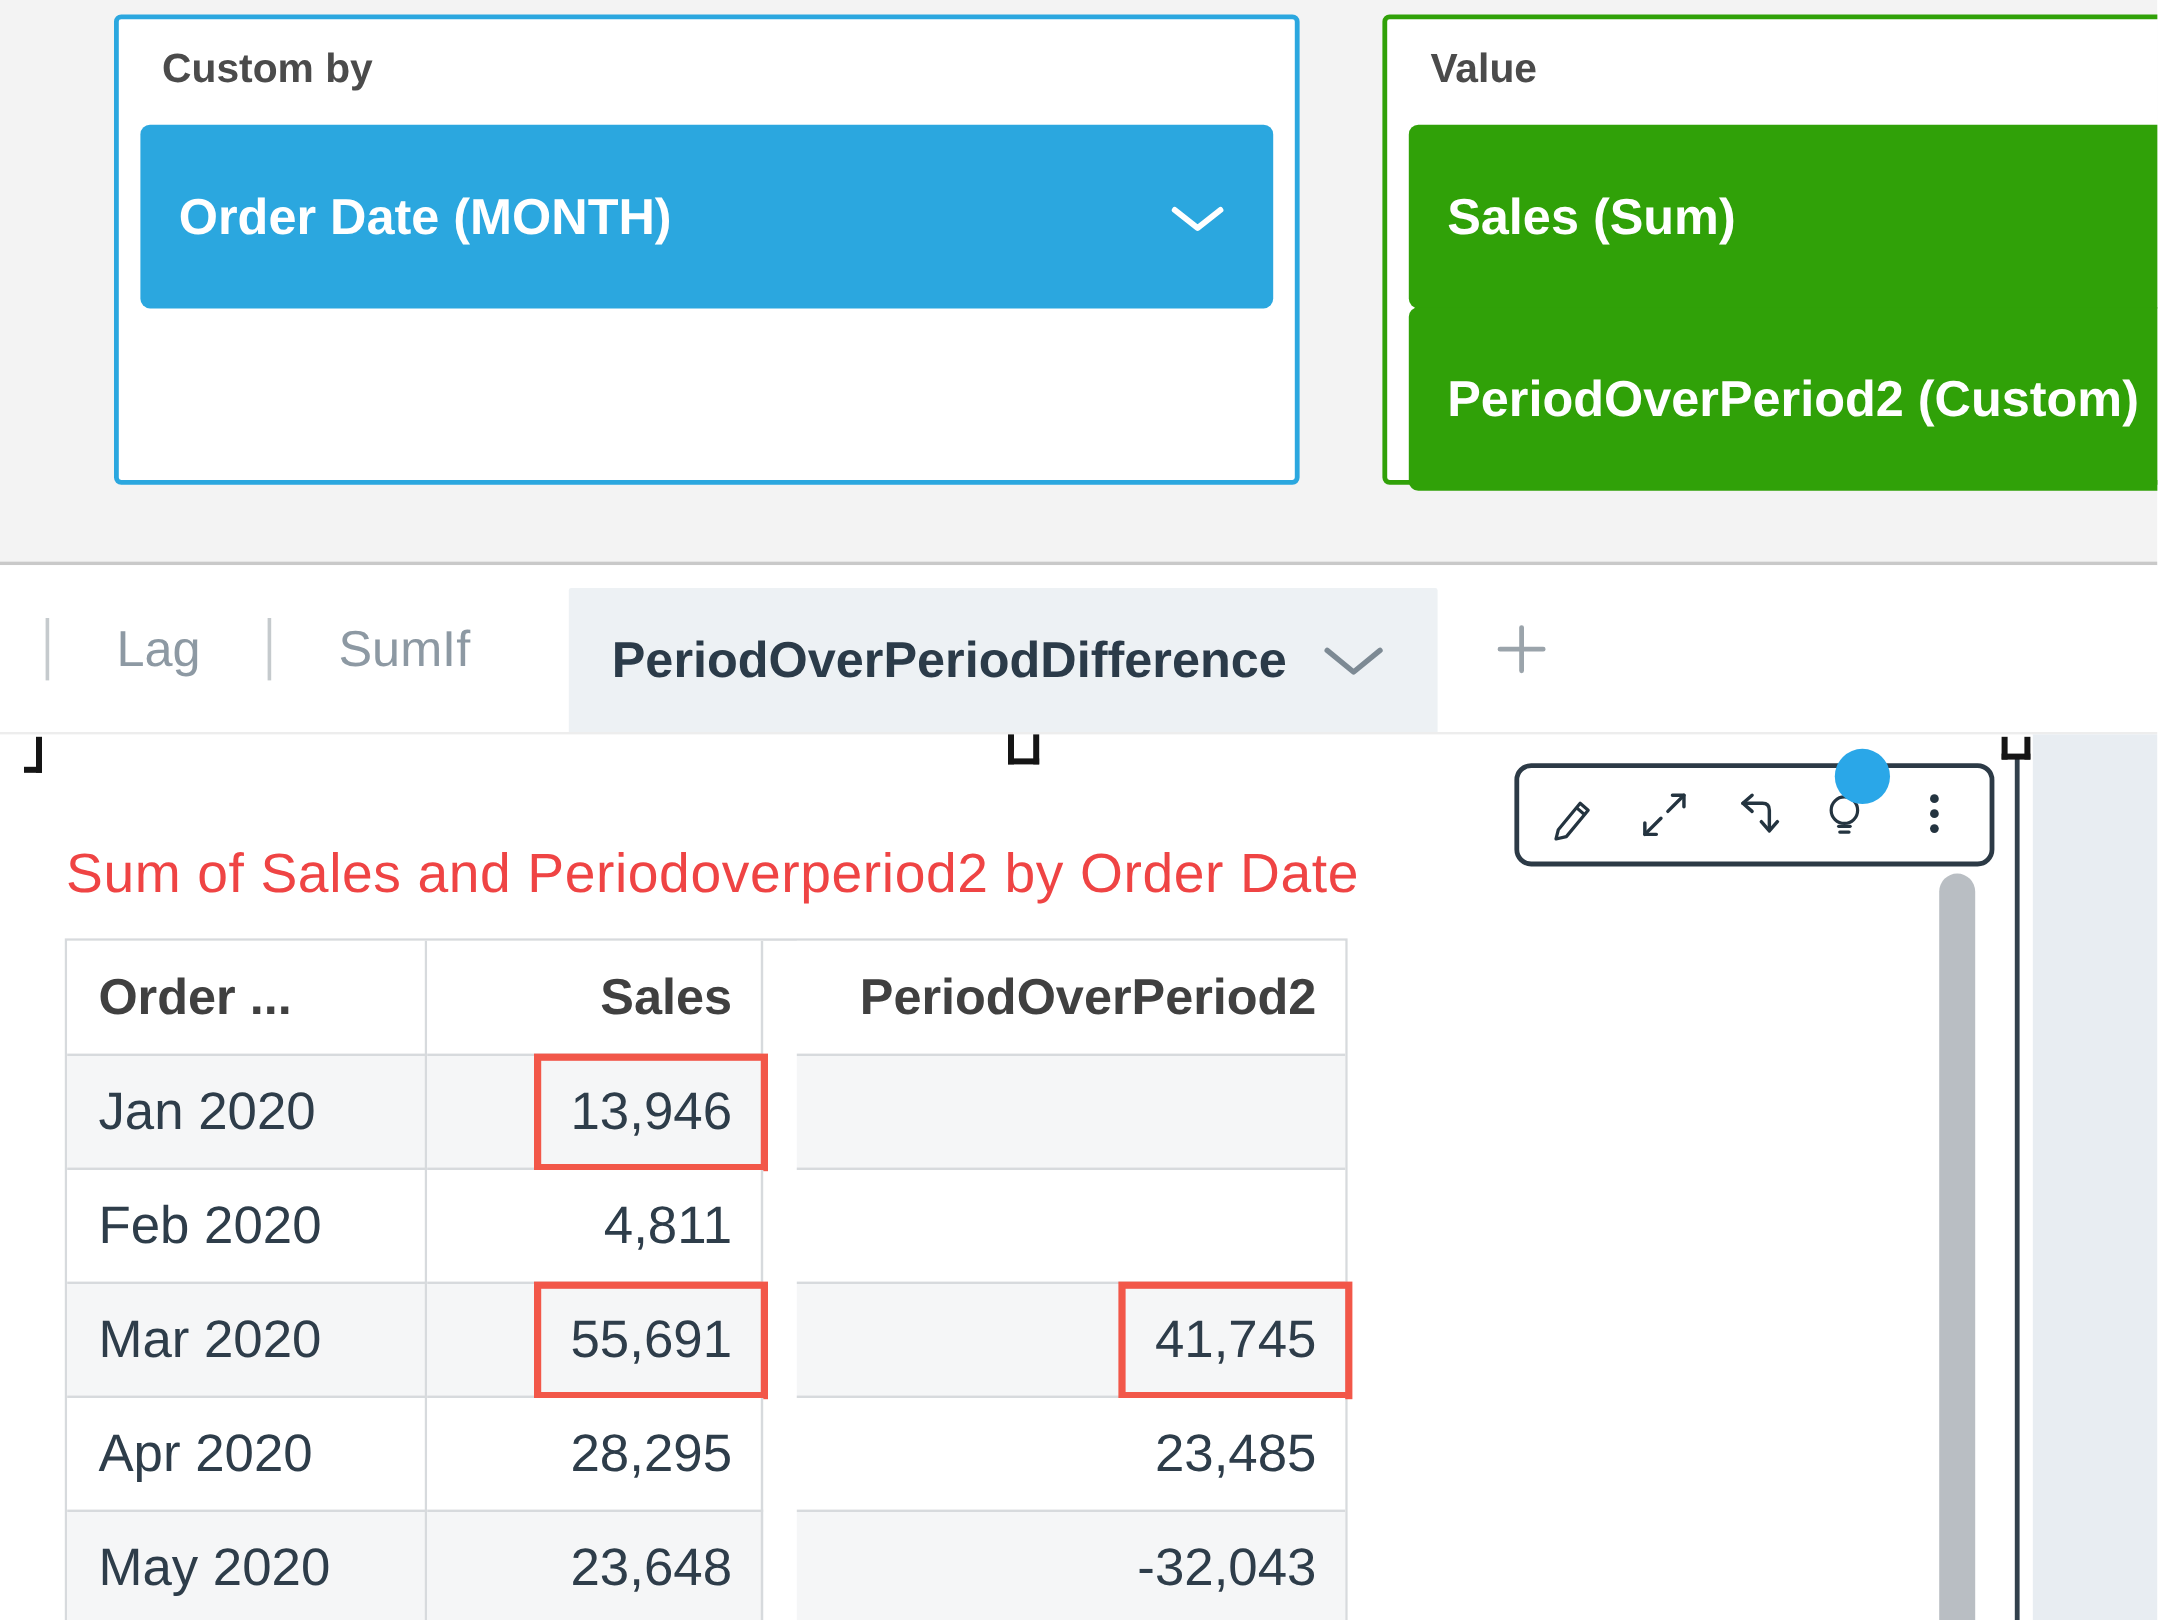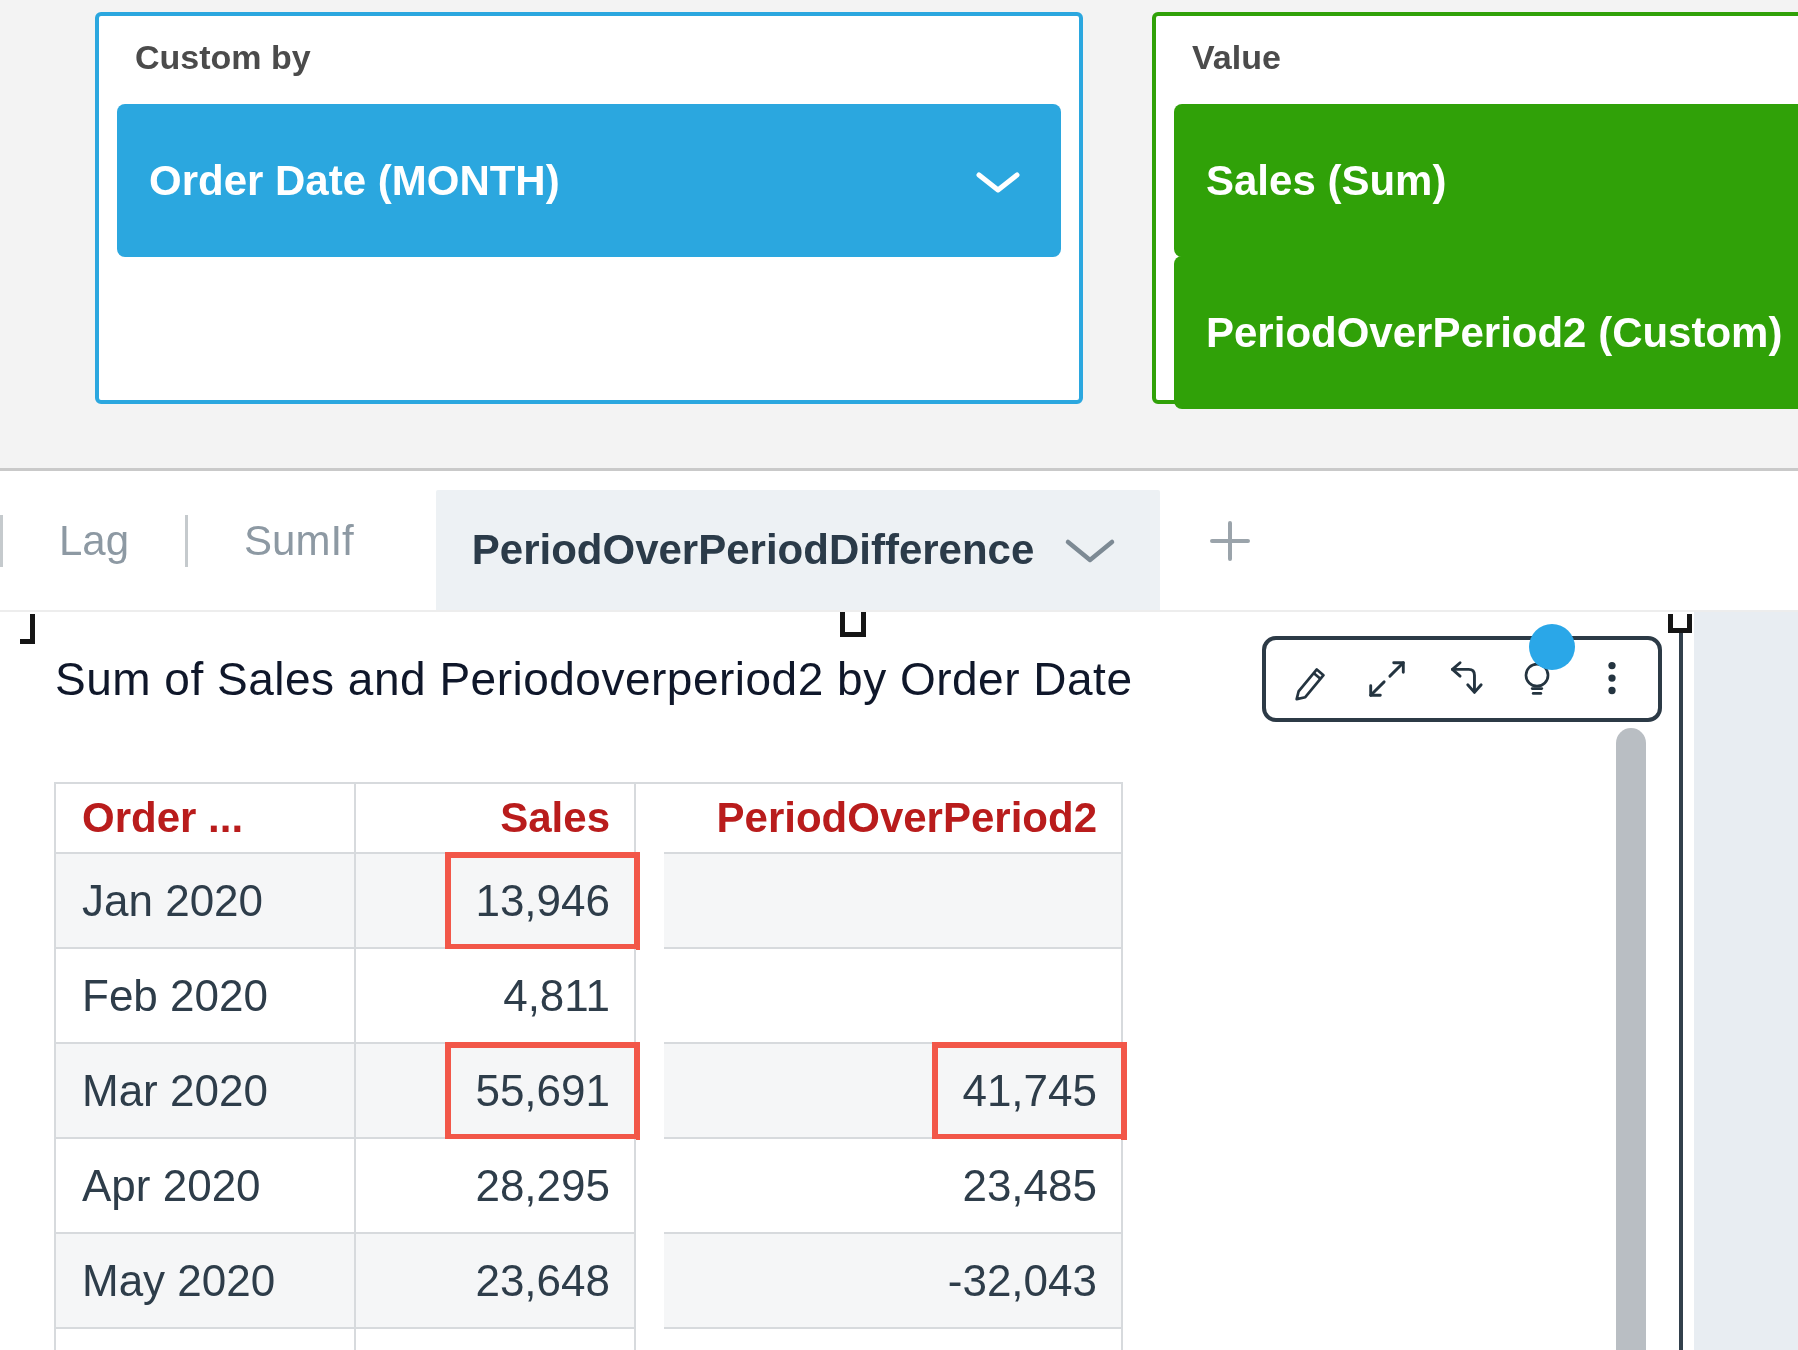--- a/index.html
+++ b/index.html
@@ -17,55 +17,55 @@
           color:#fff; font-size:42px; font-weight:bold; padding-left:32px; cursor:pointer; }
   .pill.blue  { background:#2ba7df; top:88px; }
   .pill.green { background:#30a108; right:-24px; }
   .pill .chev { position:absolute; right:40px; top:50%; transform:translateY(-50%); }
 
   
   .hdivider { position:absolute; left:0; top:468px; width:100%; height:3px; background:#c9c9c9; }
 
   
   .tabbar { position:absolute; left:0; top:471px; width:100%; height:141px; background:#fff;
-            border-bottom:2px solid #ededed; display:flex; align-items:center; }
+            border-bottom:2px solid #ededed; display:flex; align-items:center; padding-left:38px; }
   .tab-sep { width:3px; height:52px; background:#c5cacd; flex:0 0 auto; }
   .tab { background:none; border:none; font-family:inherit; font-size:42px; color:#8d99a3;
          margin:0 56px; cursor:pointer; flex:0 0 auto; }
   .tab.active { display:flex; align-items:center; gap:30px; height:120px; align-self:flex-end;
                 background:#edf1f4; color:#2b3b49; font-weight:bold; margin:0 0 0 26px;
                 padding:0 44px 0 36px; border-radius:2px 2px 0 0; }
   .add-tab { background:none; border:none; margin-left:44px; cursor:pointer; flex:0 0 auto; line-height:0; }
 
   
   .right-strip { position:absolute; left:1694px; top:612px; right:0; bottom:0; background:#e8edf2; }
   .sel-line { position:absolute; left:1679px; top:632px; width:4px; bottom:0; background:#32404c; }
   .handle { position:absolute; }
   .handle.left   { left:20px;  top:614px; width:15px; height:30px; border-right:5px solid #151515; border-bottom:5px solid #151515; cursor:nwse-resize; }
   .handle.center { left:840px; top:612px; width:26px; height:25px; border-left:5px solid #151515; border-right:5px solid #151515; border-bottom:5px solid #151515; cursor:ns-resize; }
   .handle.right  { left:1668px;top:614px; width:24px; height:19px; border-left:5px solid #151515; border-right:5px solid #151515; border-bottom:5px solid #151515; cursor:nesw-resize; }
 
-  .visual-title { position:absolute; left:55px; top:652px; font-size:46px; letter-spacing:0.5px;
-                  color:#0f172a; white-space:nowrap; z-index:1; }
+  .visual-title { position:absolute; left:55px; top:700px; font-size:46px; letter-spacing:0.5px;
+                  color:#ef4444; white-space:nowrap; z-index:1; }
 
   
   .vtoolbar { position:absolute; left:1262px; top:636px; width:400px; height:86px; background:#fff;
               border:4px solid #2c3a46; border-radius:14px; display:flex; align-items:center;
               justify-content:space-around; padding:0 8px; z-index:5; }
   .vtoolbar button { background:none; border:none; cursor:pointer; line-height:0; color:#243440; }
   .notif-dot { position:absolute; left:1529px; top:624px; width:46px; height:46px; border-radius:50%;
                background:#2aa7e8; z-index:6; }
 
   
   .qtable { position:absolute; left:54px; top:782px; width:1069px; border:2px solid #d7dadd;
             display:grid; grid-template-columns:300px 280px 485px; background:#fff; }
   .cell { border-right:2px solid #d7dadd; border-bottom:2px solid #d7dadd; display:flex; align-items:center;
           font-size:44px; background:#fff; }
   .cell.lastcol { border-right:none;margin-left:28px; }
-  .cell.th { height:70px; font-size:42px; font-weight:bold; color:#b91c1c; cursor:pointer; }
+  .cell.th { height:96px; font-size:42px; font-weight:bold; color:#404040; cursor:pointer; }
   .cell.td { height:95px; color:#2e3d4a; cursor:default; }
   .cell.left  { justify-content:flex-start; padding-left:26px; }
   .cell.right { justify-content:flex-end; padding-right:24px; }
   .cell.odd { background:#f5f6f7; }
   .hl { display:inline-block; border:6px solid #f25749; padding:18px 24px; margin:-24px -30px -24px -30px; }
 
   
   .scroll-thumb { position:absolute; left:1616px; top:728px; width:30px; height:640px;
                   background:#b9bec3; border-radius:16px 16px 0 0; cursor:grab; }
 </style>

